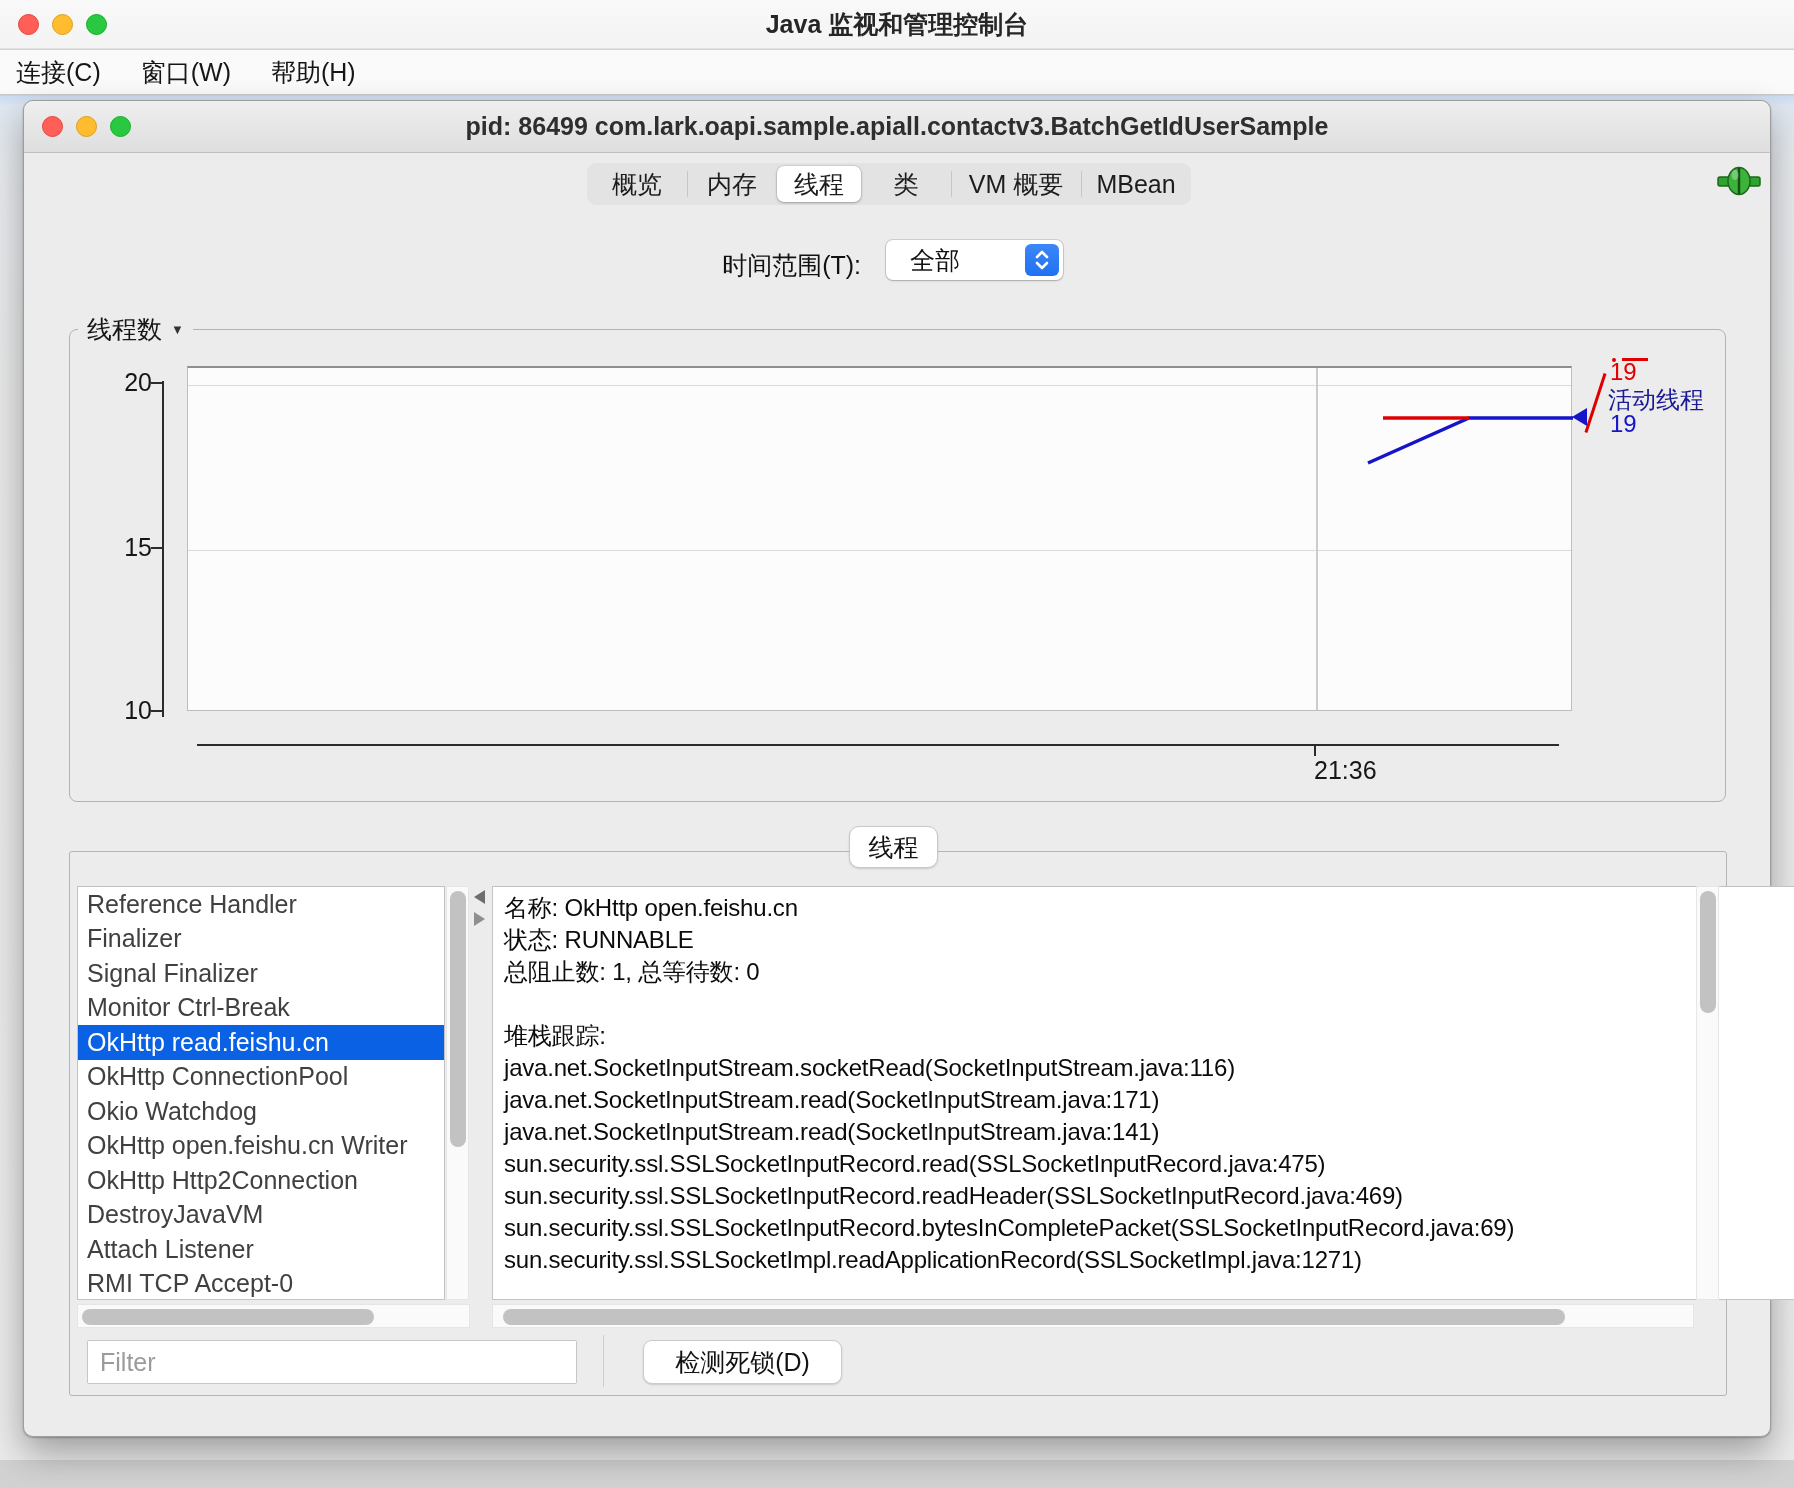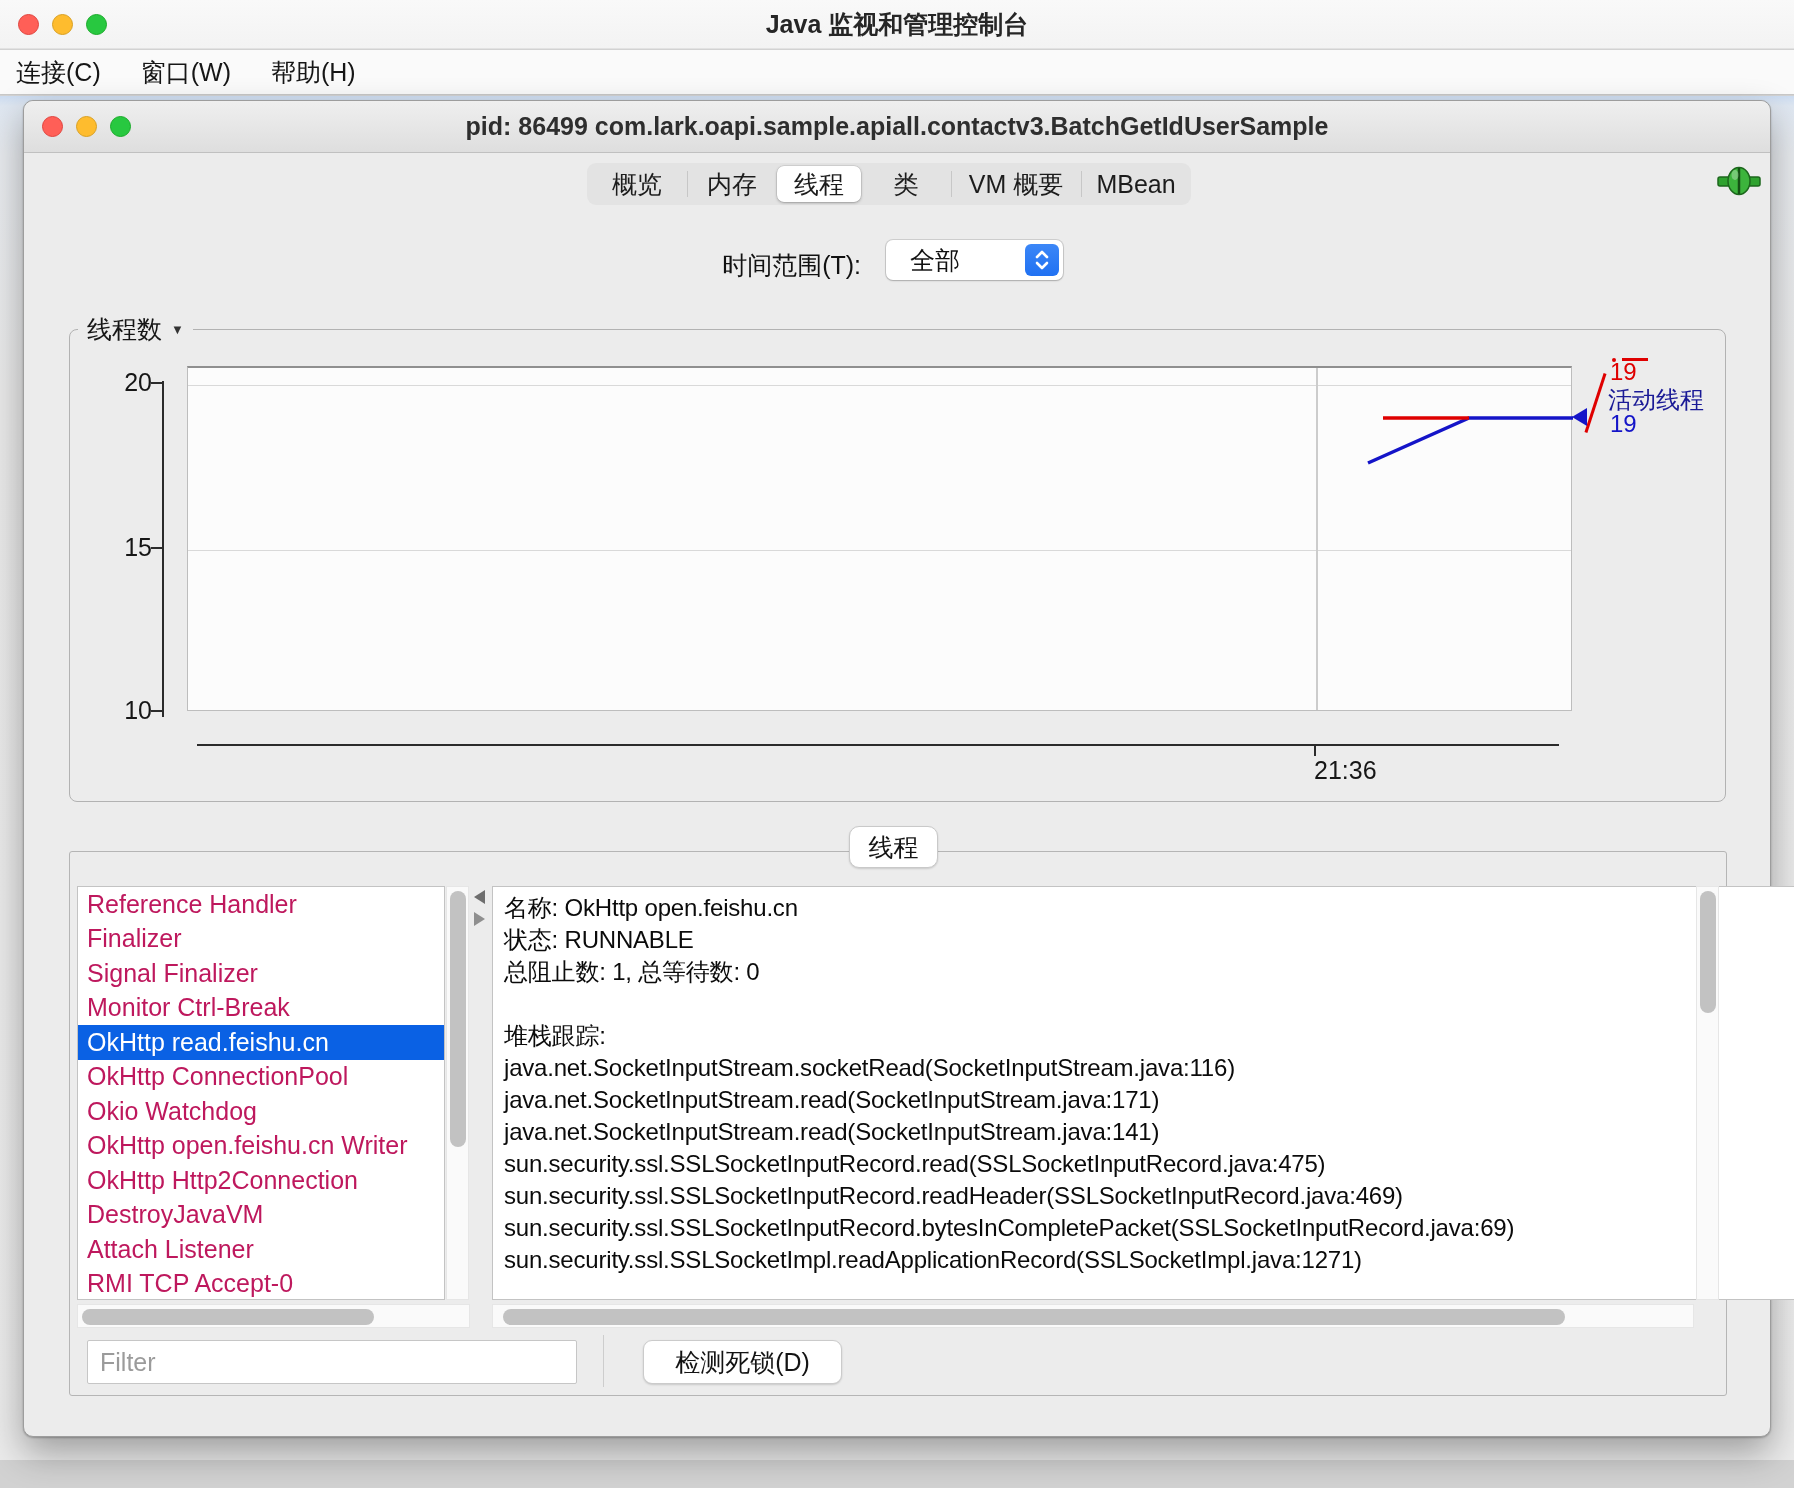--- a/index.html
+++ b/index.html
@@ -87,21 +87,21 @@
   
   .section-btn { position:absolute; left:825px; top:725px; width:89px; height:42px; background:#ffffff;
     border:1px solid #c9c9c9; border-radius:10px; font-size:25px; color:#141414;
     display:flex; align-items:center; justify-content:center; box-shadow:0 1px 2px rgba(0,0,0,0.15); z-index:3;
     font-family:inherit; }
   .bottom-group { position:absolute; left:45px; top:750px; width:1658px; height:545px;
     border:1px solid #b5b5b5; border-radius:3px; background:#ececec; }
 
   .thread-list { position:absolute; left:7px; top:34px; width:368px; height:414px; background:#ffffff;
     border:1px solid #c3c3c3; overflow:hidden; }
-  .thread-row { height:34.5px; display:flex; align-items:center; padding-left:9px; font-size:25px; color:#be185d; white-space:nowrap; }
+  .thread-row { height:34.5px; display:flex; align-items:center; padding-left:9px; font-size:25px; color:#404040; white-space:nowrap; }
   .thread-row.selected { background:#0a61e4; color:#ffffff; }
 
   .vsb { position:absolute; top:34px; width:23px; height:414px; background:#fafafa; border:1px solid #e6e6e6; }
   .vsb-list { left:376px; } .vsb-detail { left:1626px; }
   .vsb-thumb { position:absolute; left:2.5px; width:16px; background:#c2c2c2; border-radius:8px; }
   .vsb-list .vsb-thumb { top:4px; height:256px; }
   .vsb-detail .vsb-thumb { top:4px; height:122px; }
 
   .split-arrows { position:absolute; left:404px; top:38px; width:16px; }
   .arr-left { width:0; height:0; border-top:7px solid transparent; border-bottom:7px solid transparent; border-right:11px solid #6e6e6e; margin-bottom:8px; }

